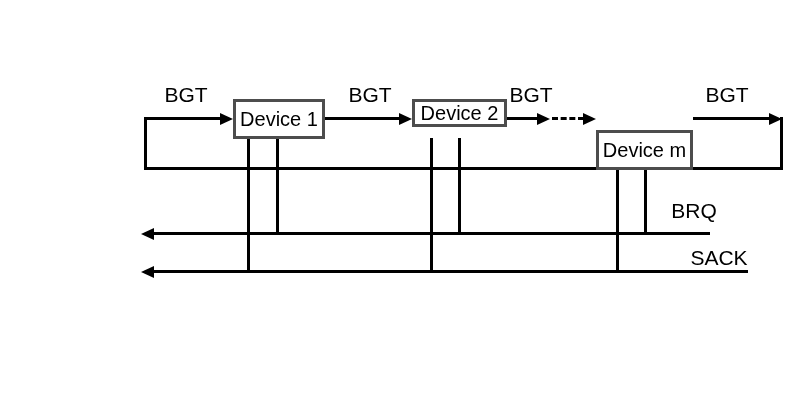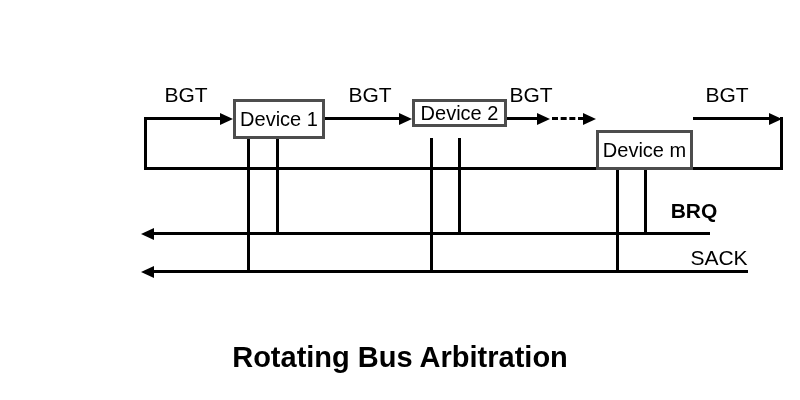--- a/index.html
+++ b/index.html
@@ -98,21 +98,20 @@
 
   <div class="vline" style="left:247px;top:138px;height:135px;"></div>
   <div class="vline" style="left:276px;top:138px;height:97px;"></div>
   <div class="vline" style="left:430px;top:138px;height:135px;"></div>
   <div class="vline" style="left:458px;top:138px;height:97px;"></div>
   <div class="vline" style="left:616px;top:138px;height:135px;"></div>
   <div class="vline" style="left:644px;top:138px;height:97px;"></div>
 
   <div class="hline" style="left:152px;top:232px;width:558px;"></div>
   <div class="arrow-left" style="left:141px;top:227.5px;"></div>
-  <div class="sig-label" style="left:694px;top:201px;font-weight:bold;">BRQ</div>
+  <div class="sig-label" style="left:694px;top:201px;">BRQ</div>
 
   <div class="hline" style="left:152px;top:270px;width:596px;"></div>
   <div class="arrow-left" style="left:141px;top:265.5px;"></div>
   <div class="sig-label" style="left:719px;top:248px;">SACK</div>
 
-  <div class="title">Rotating Bus Arbitration</div>
 
 </div>
 
 </body></html>

